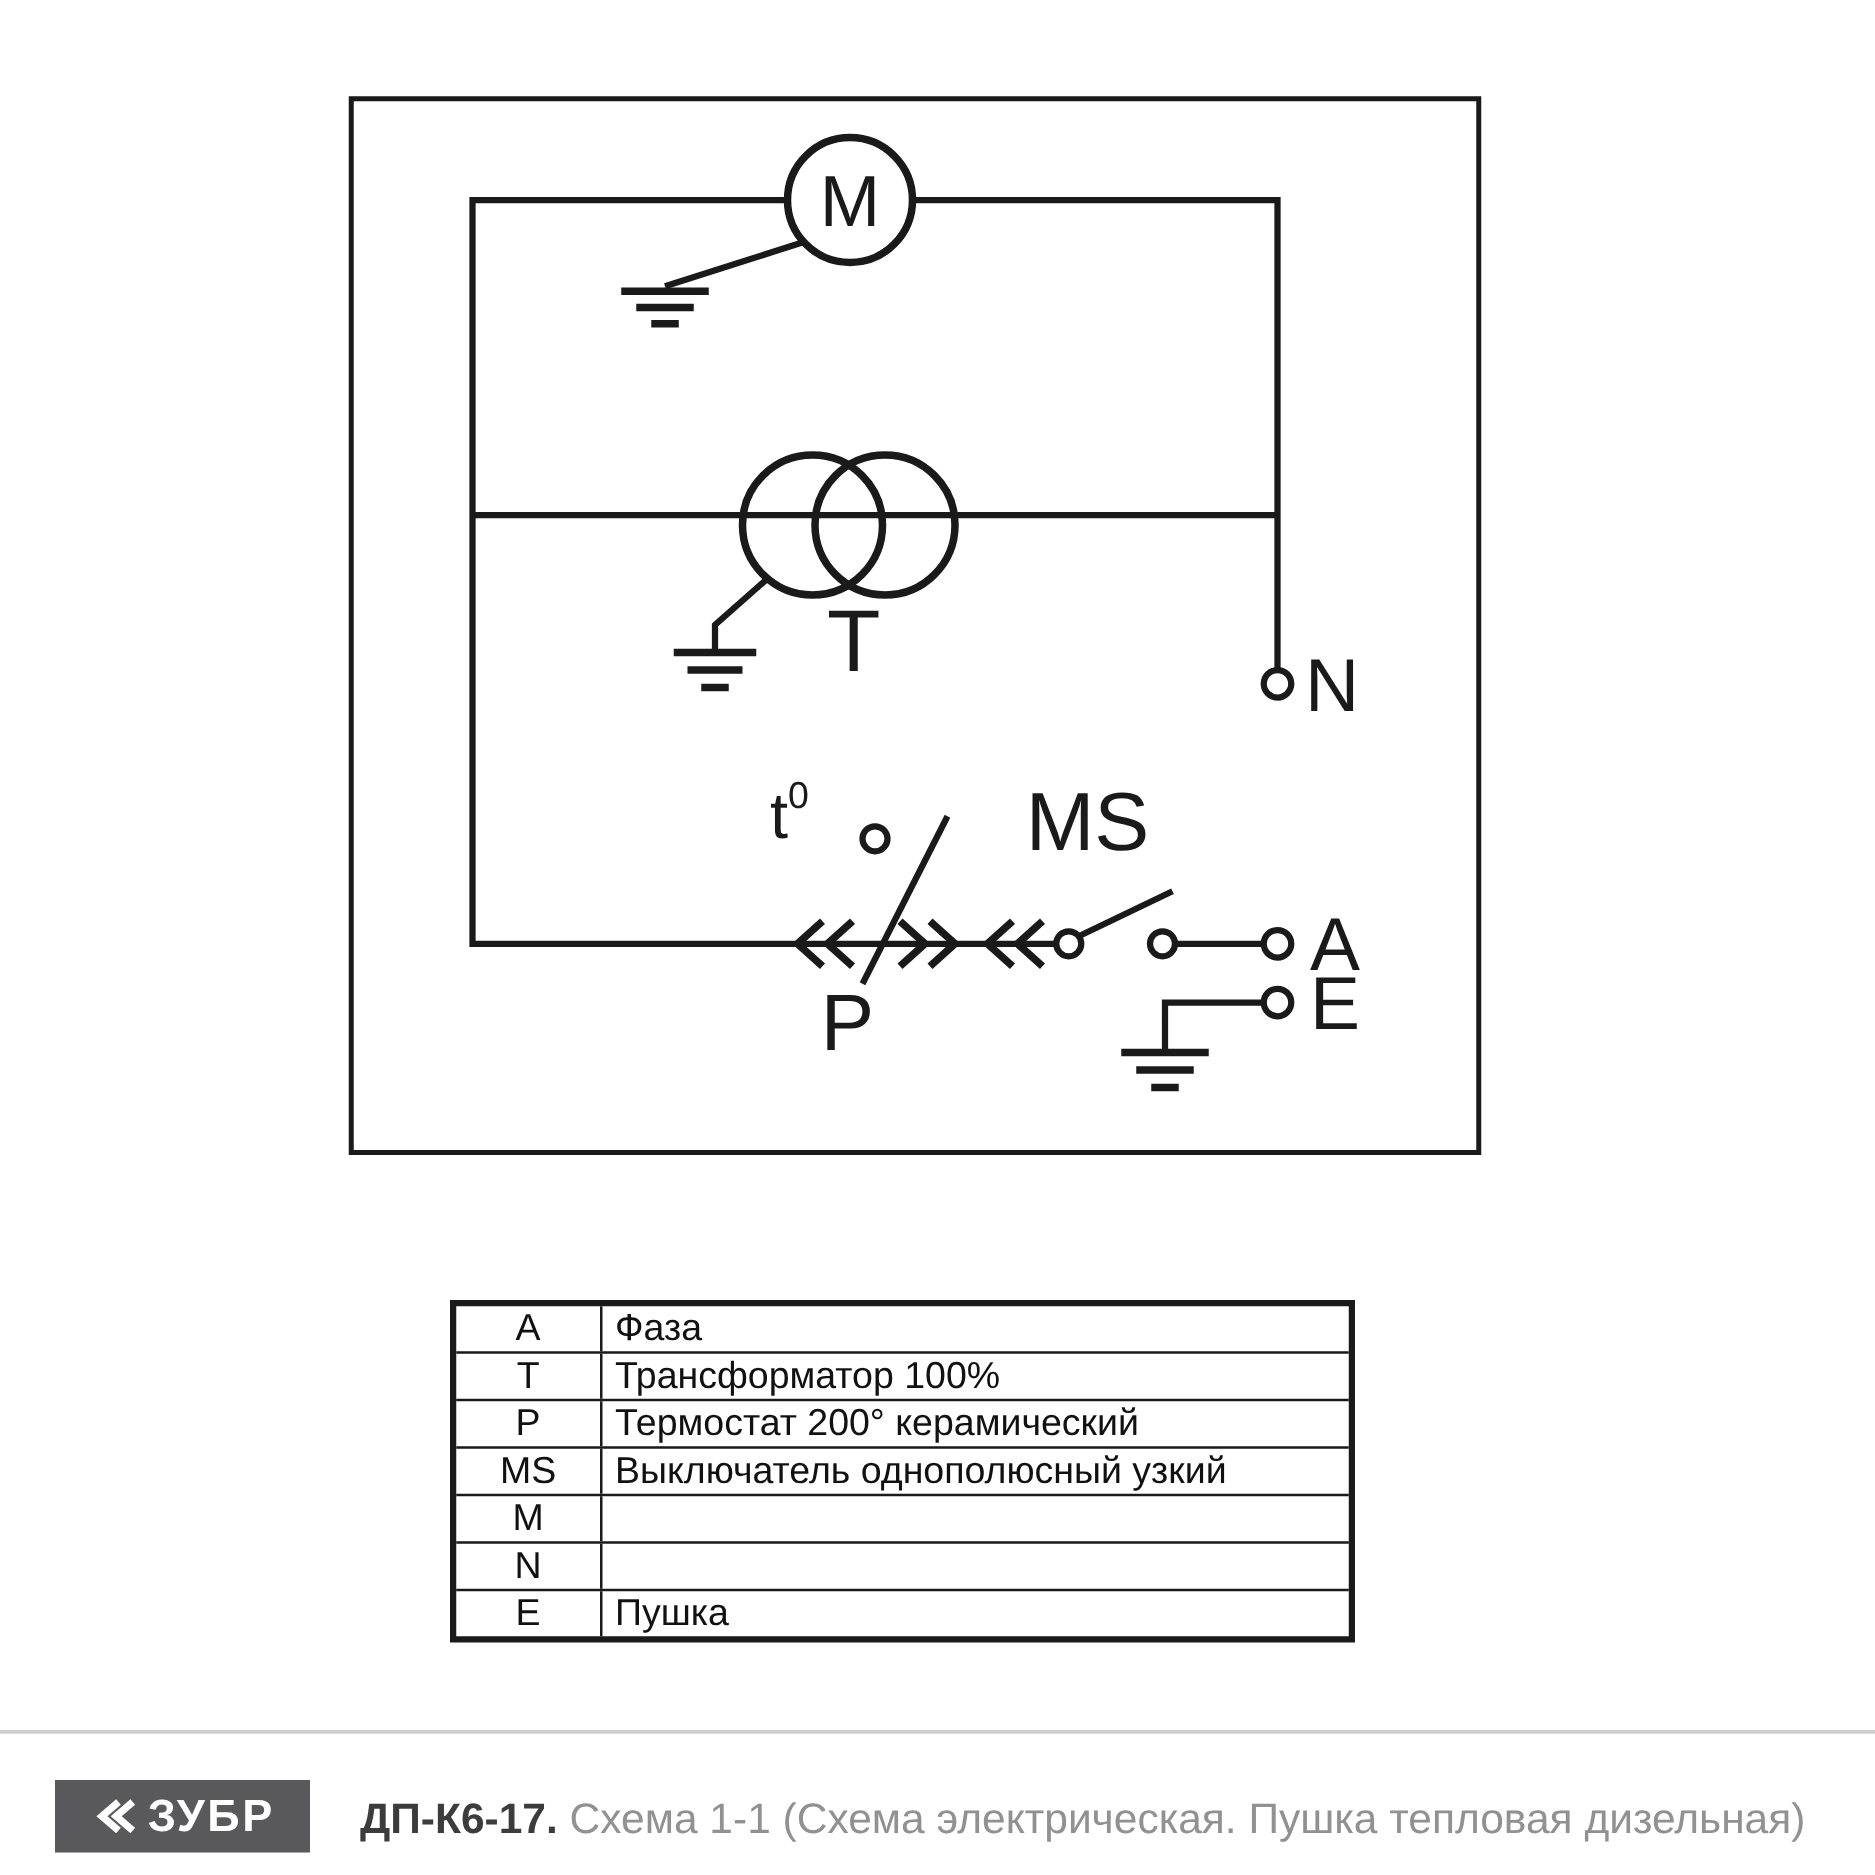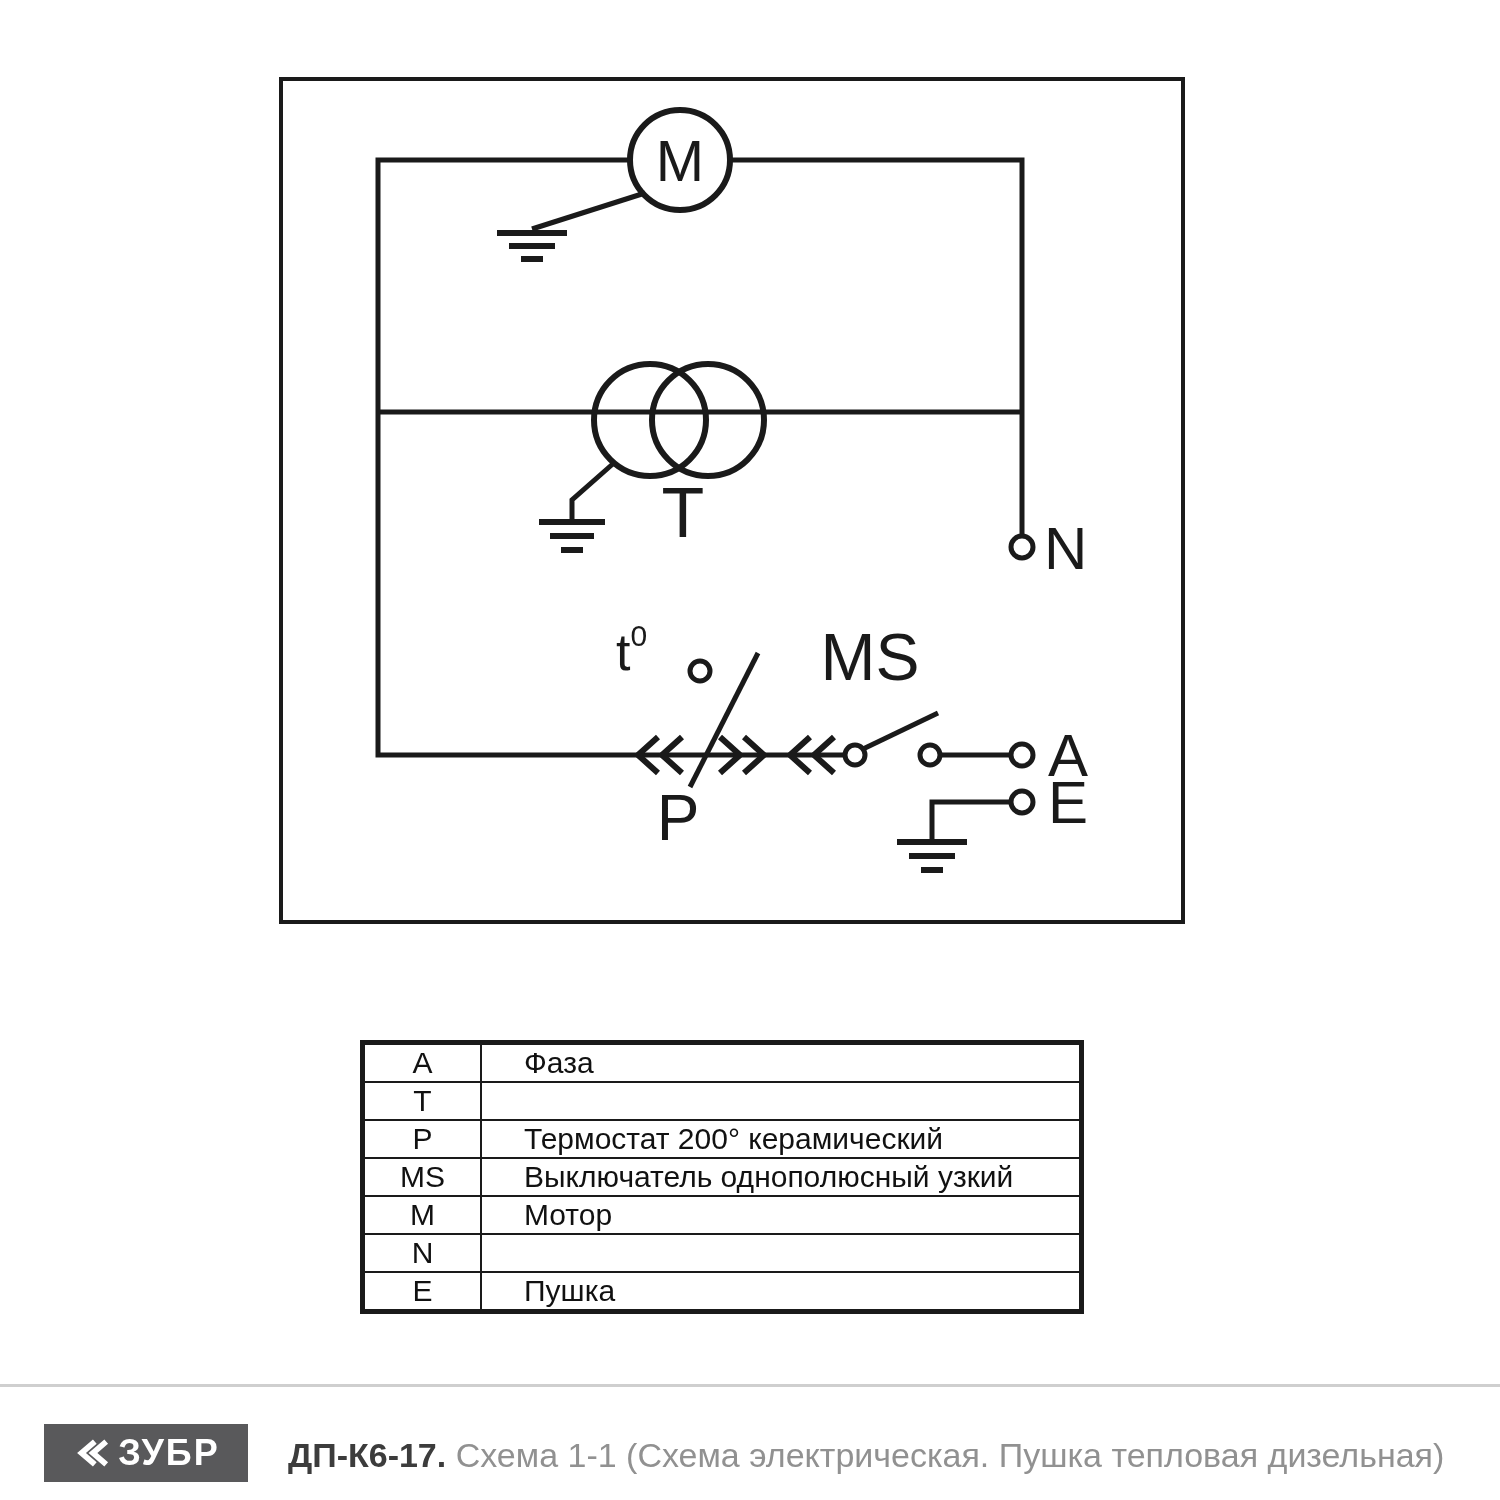--- a/index.html
+++ b/index.html
@@ -14,21 +14,21 @@
     position:absolute;left:360px;top:1040px;width:724px;
     border:5px solid var(--line,#151515);box-sizing:border-box;background:#fff;
   }
   .legend-row{display:grid;grid-template-columns:117px 1fr;border-top:2px solid var(--line,#151515);}
   .legend-row:first-child{border-top:none;}
   .legend-symbol{
     border-right:2px solid var(--line,#151515);
     display:flex;align-items:center;justify-content:center;
     font-size:30px;height:36px;
   }
-  .legend-desc{display:flex;align-items:center;padding-left:10px;font-size:30px;height:36px;margin-left:32px;}
+  .legend-desc{display:flex;align-items:center;padding-left:10px;font-size:30px;height:36px;}
 
   .divider{position:absolute;left:0;top:1384px;width:1500px;height:3px;background:var(--divider,#cfcfcf);}
 
   .logo{
     position:absolute;left:44px;top:1424px;width:204px;height:58px;
     background:var(--logo_bg,#59595b);
     display:flex;align-items:center;justify-content:center;gap:8px;
   }
   .logo-text{color:#fff;font-weight:bold;font-size:36px;letter-spacing:2px;line-height:1;}
 
@@ -122,32 +122,32 @@
     </g>
   </svg>
 
   <div class="legend">
     <div class="legend-row">
       <div class="legend-symbol">A</div>
       <div class="legend-desc">Фаза</div>
     </div>
     <div class="legend-row">
       <div class="legend-symbol">T</div>
+      <div class="legend-desc">Трансформатор 100%</div>
     </div>
     <div class="legend-row">
       <div class="legend-symbol">P</div>
       <div class="legend-desc">Термостат 200° керамический</div>
     </div>
     <div class="legend-row">
       <div class="legend-symbol">MS</div>
       <div class="legend-desc">Выключатель однополюсный узкий</div>
     </div>
     <div class="legend-row">
       <div class="legend-symbol">M</div>
-      <div class="legend-desc">Мотор</div>
     </div>
     <div class="legend-row">
       <div class="legend-symbol">N</div>
     </div>
     <div class="legend-row">
       <div class="legend-symbol">E</div>
       <div class="legend-desc">Пушка</div>
     </div>
   </div>
 

